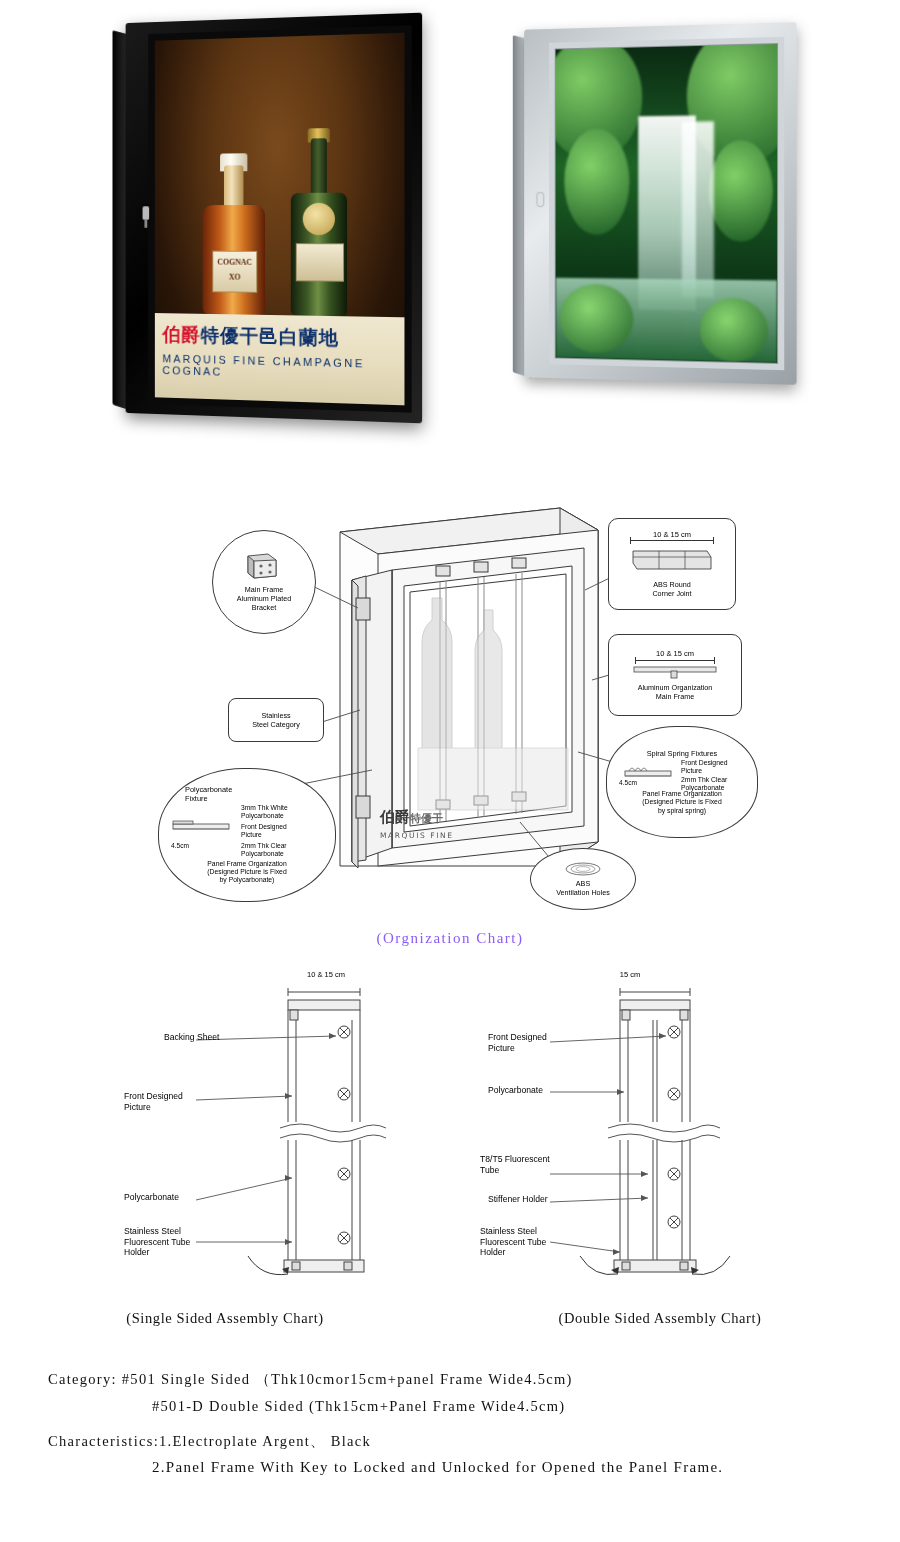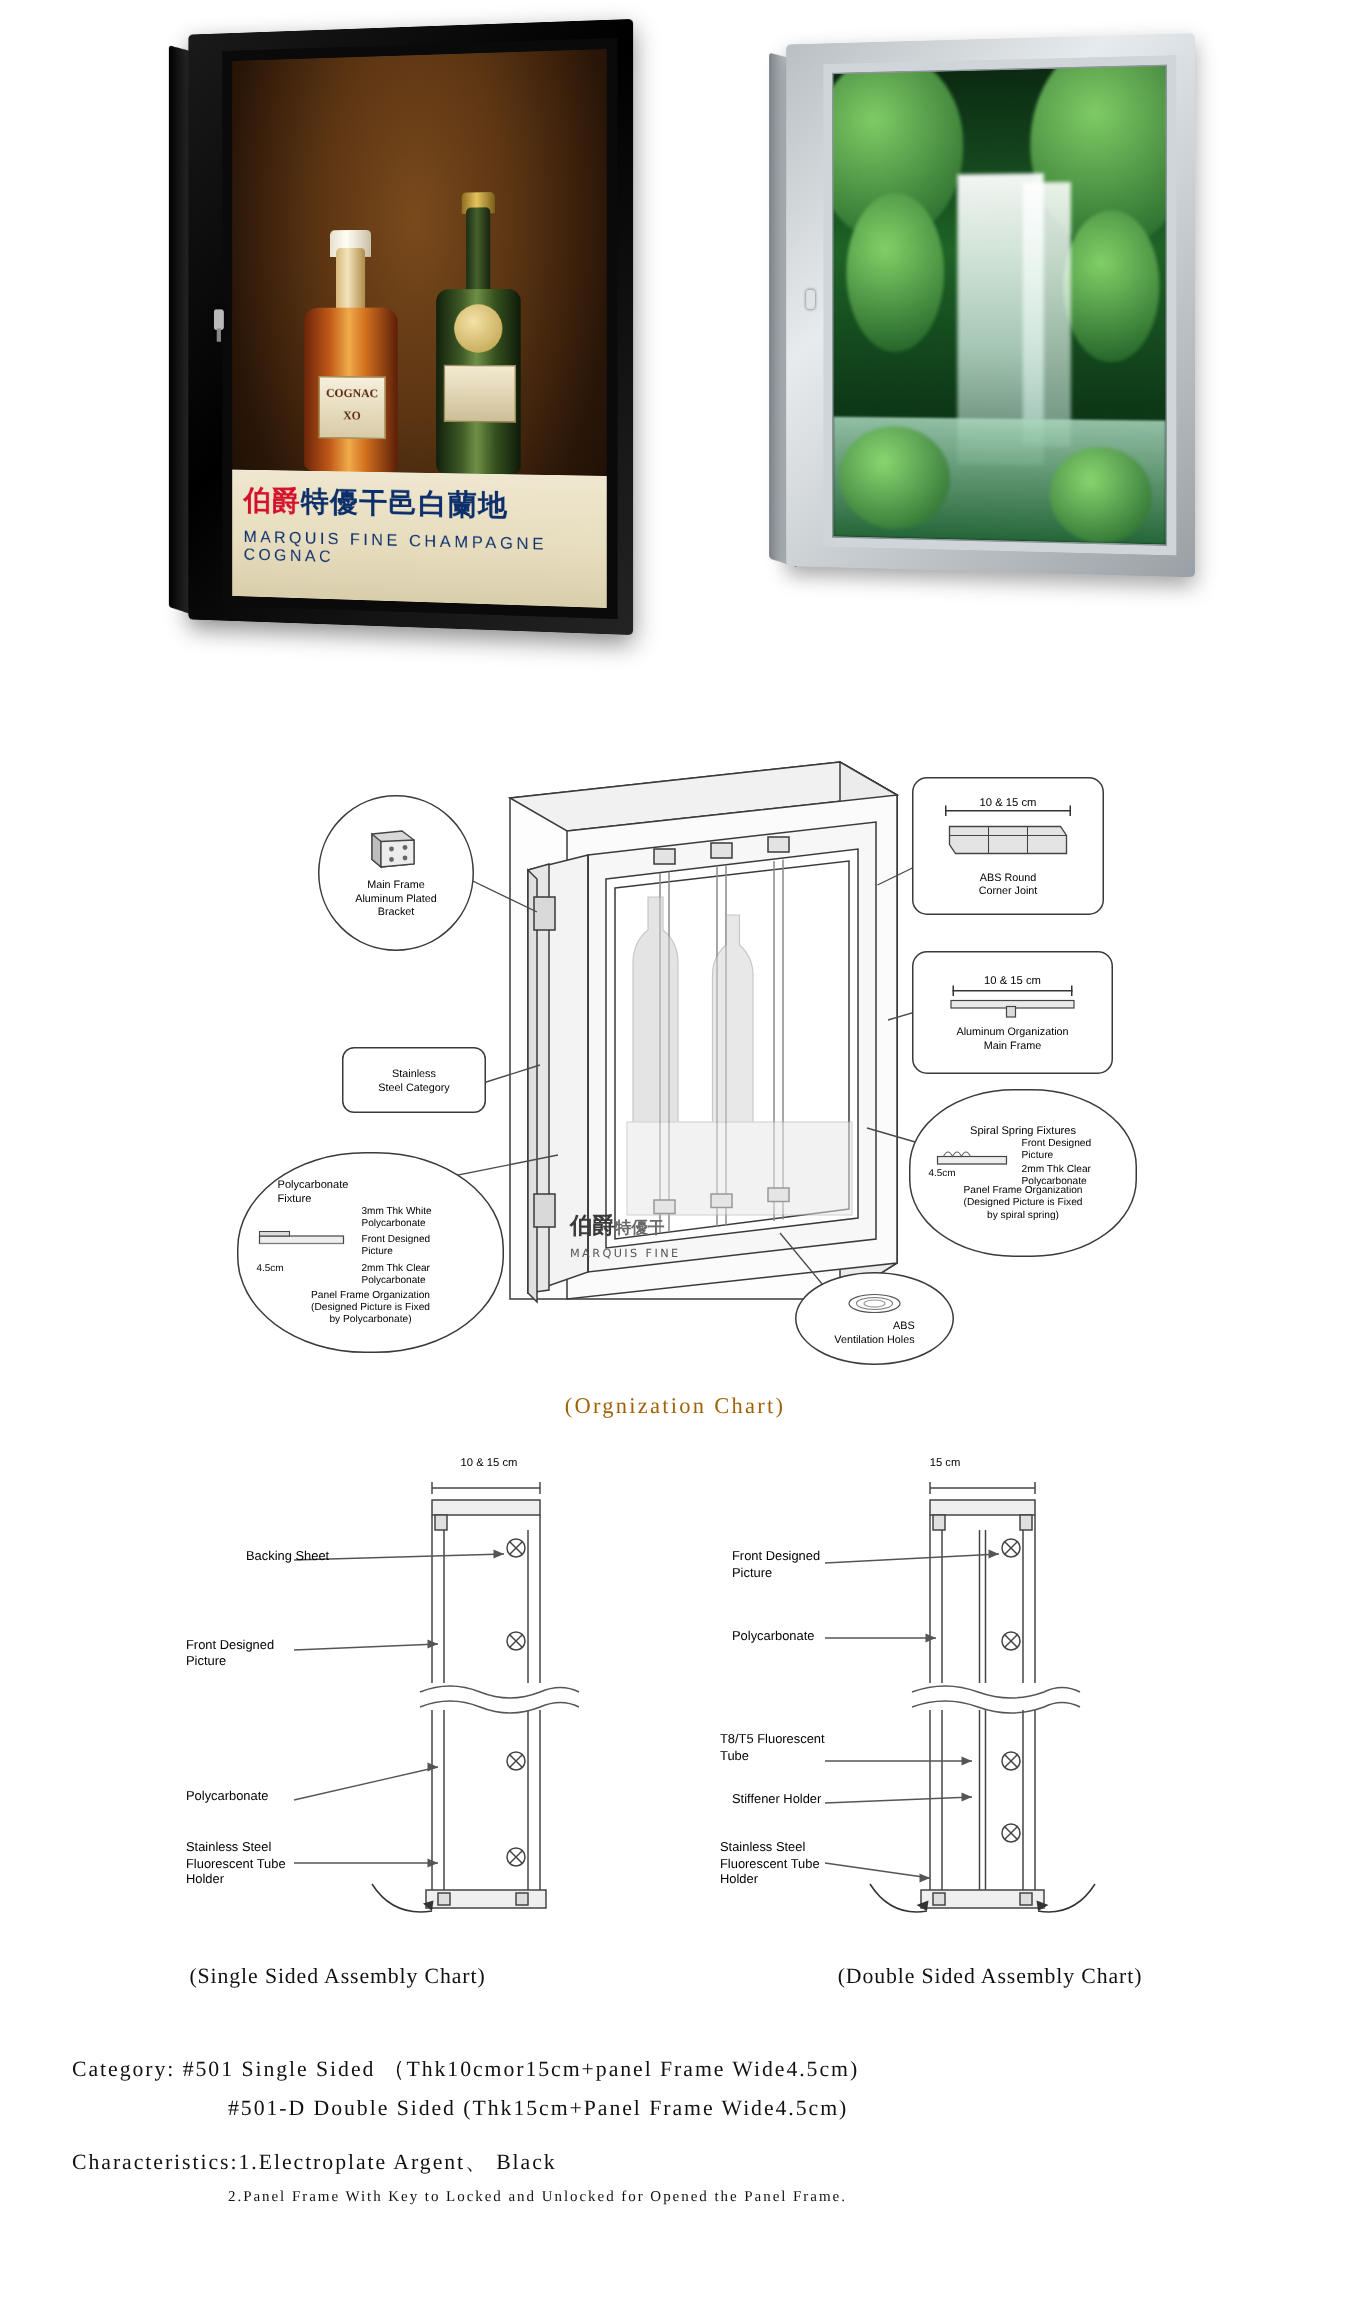--- a/index.html
+++ b/index.html
@@ -146,21 +146,21 @@
   .leaf{
     position:absolute;border-radius:50%;
     background:radial-gradient(circle at 40% 35%, rgba(140,220,110,.9), rgba(25,90,35,.85));
     filter:blur(1px);
   }
 
   
   .org{position:absolute;top:470px;left:0;width:900px;height:490px;}
   .org-caption{
     position:absolute;top:930px;left:0;width:900px;text-align:center;
-    font-family:"Liberation Serif",serif;font-size:15px;letter-spacing:1.5px;color:#a16207;
+    font-family:"Liberation Serif",serif;font-size:15px;letter-spacing:1.5px;color:#8b5cf6;
   }
 
   .callout{
     position:absolute;border:1px solid #3a3a3a;border-radius:50%/50%;
     background:#fff;text-align:center;
     font-family:"Liberation Sans",sans-serif;font-size:7.2px;line-height:1.25;color:#000;
     display:flex;align-items:center;justify-content:center;
     box-sizing:border-box;
   }
   .callout .txt{padding:2px 4px;}
@@ -181,21 +181,21 @@
   }
 
   
   .spec{
     position:absolute;left:0;top:1370px;width:900px;
     font-family:"Liberation Serif",serif;color:#111;
   }
   .spec .l1{position:absolute;left:48px;top:0;font-size:14.5px;letter-spacing:1.3px;}
   .spec .l2{position:absolute;left:152px;top:28px;font-size:14.5px;letter-spacing:1.3px;}
   .spec .l3{position:absolute;left:48px;top:62px;font-size:14.5px;letter-spacing:1.3px;}
-  .spec .l4{position:absolute;left:152px;top:89px;font-size:10px;letter-spacing:1.3px;}
+  .spec .l4{position:absolute;left:152px;top:89px;font-size:15px;letter-spacing:1.3px;}
 </style>
 </head>
 <body>
 
 <div class="page">
 
   <div class="photo-row">
 
     <div class="lb-black">
       <div class="side"></div>
@@ -409,21 +409,21 @@
             <line x1="4" y1="17" x2="60" y2="17" stroke="#777" stroke-width=".7"></line>
           </svg>
           <div style="position:absolute;left:8px;top:38px;font-size:6.6px;">4.5cm</div>
         </div>
         <div style="white-space:pre-line;font-size:6.8px;">Panel Frame Organization
 (Designed Picture is Fixed
 by Polycarbonate)</div>
       </div>
     </div>
 
-    <div class="callout" style="left:530px;top:378px;width:106px;height:62px;border-radius:50%;text-align:right;">
+    <div class="callout" style="left:530px;top:378px;width:106px;height:62px;border-radius:50%;">
       <div class="txt">
         <svg width="40" height="16" viewBox="0 0 40 16" style="display:block;margin:0 auto 2px;">
           <ellipse cx="20" cy="8" rx="17" ry="6" fill="none" stroke="#555" stroke-width=".8"></ellipse>
           <ellipse cx="20" cy="8" rx="12" ry="4" fill="none" stroke="#777" stroke-width=".7"></ellipse>
           <ellipse cx="20" cy="8" rx="7" ry="2.4" fill="none" stroke="#999" stroke-width=".7"></ellipse>
         </svg>
         <span style="white-space:pre-line">ABS
 Ventilation Holes</span>
       </div>
     </div>

